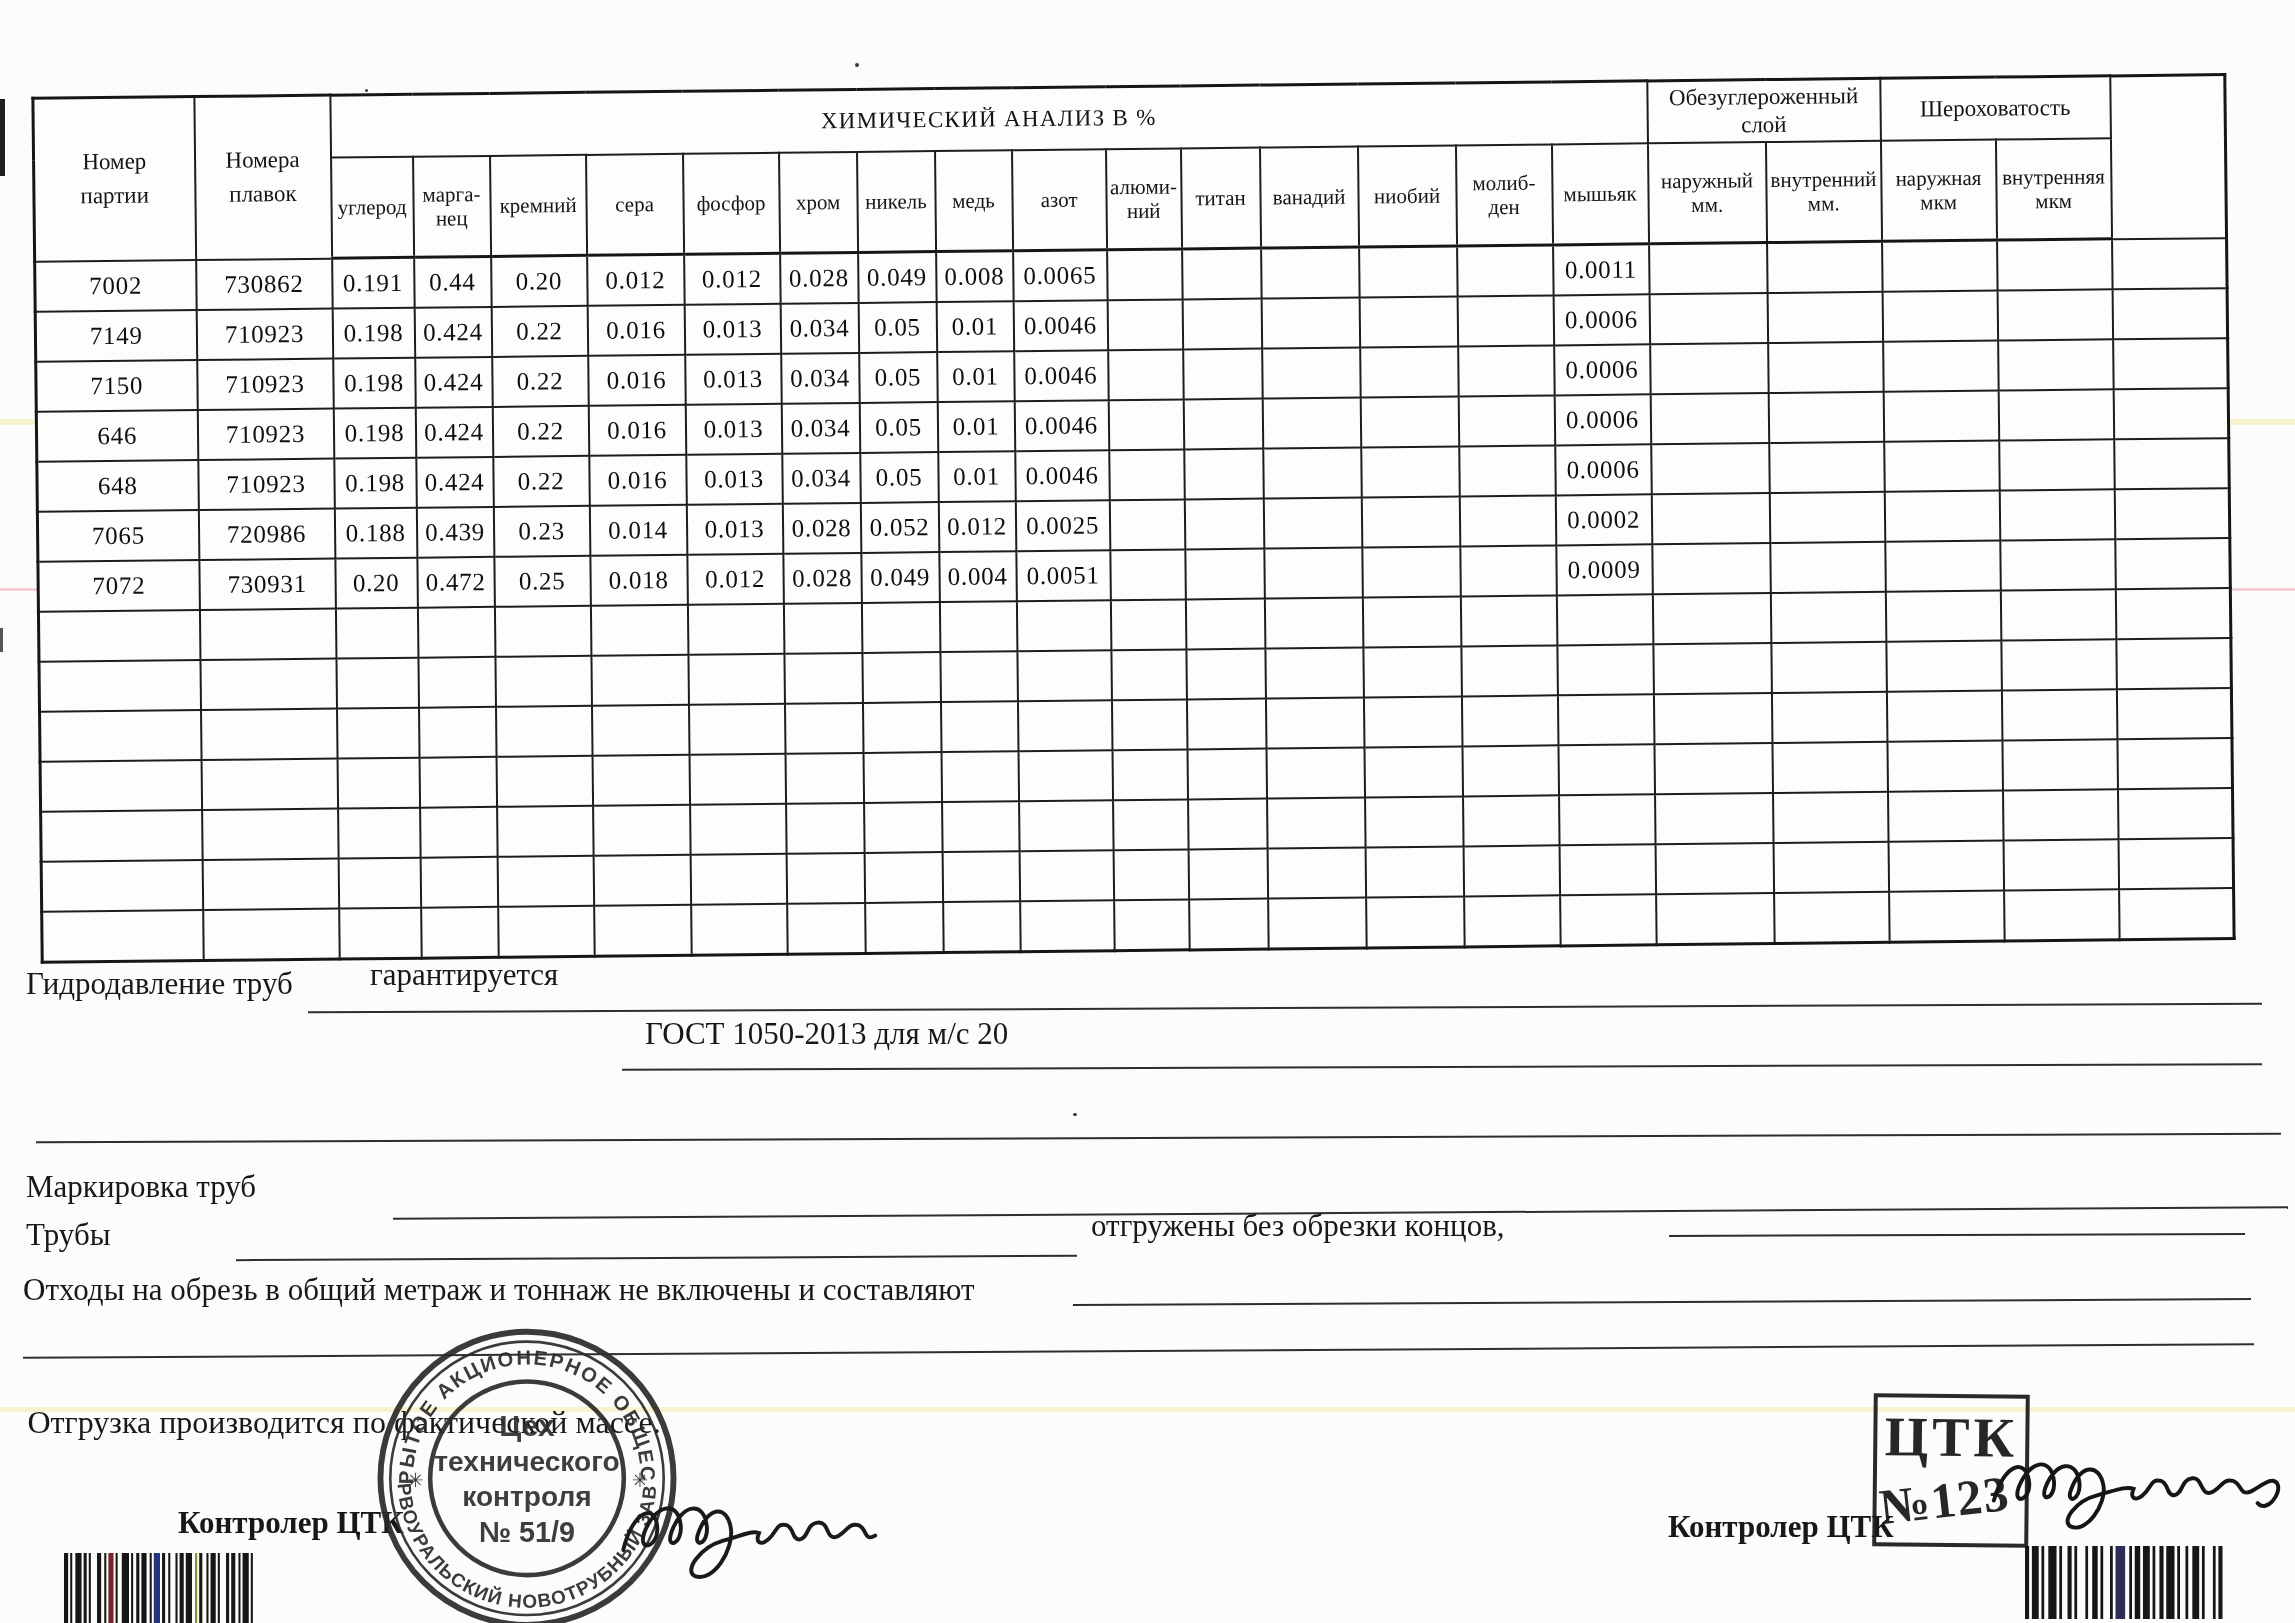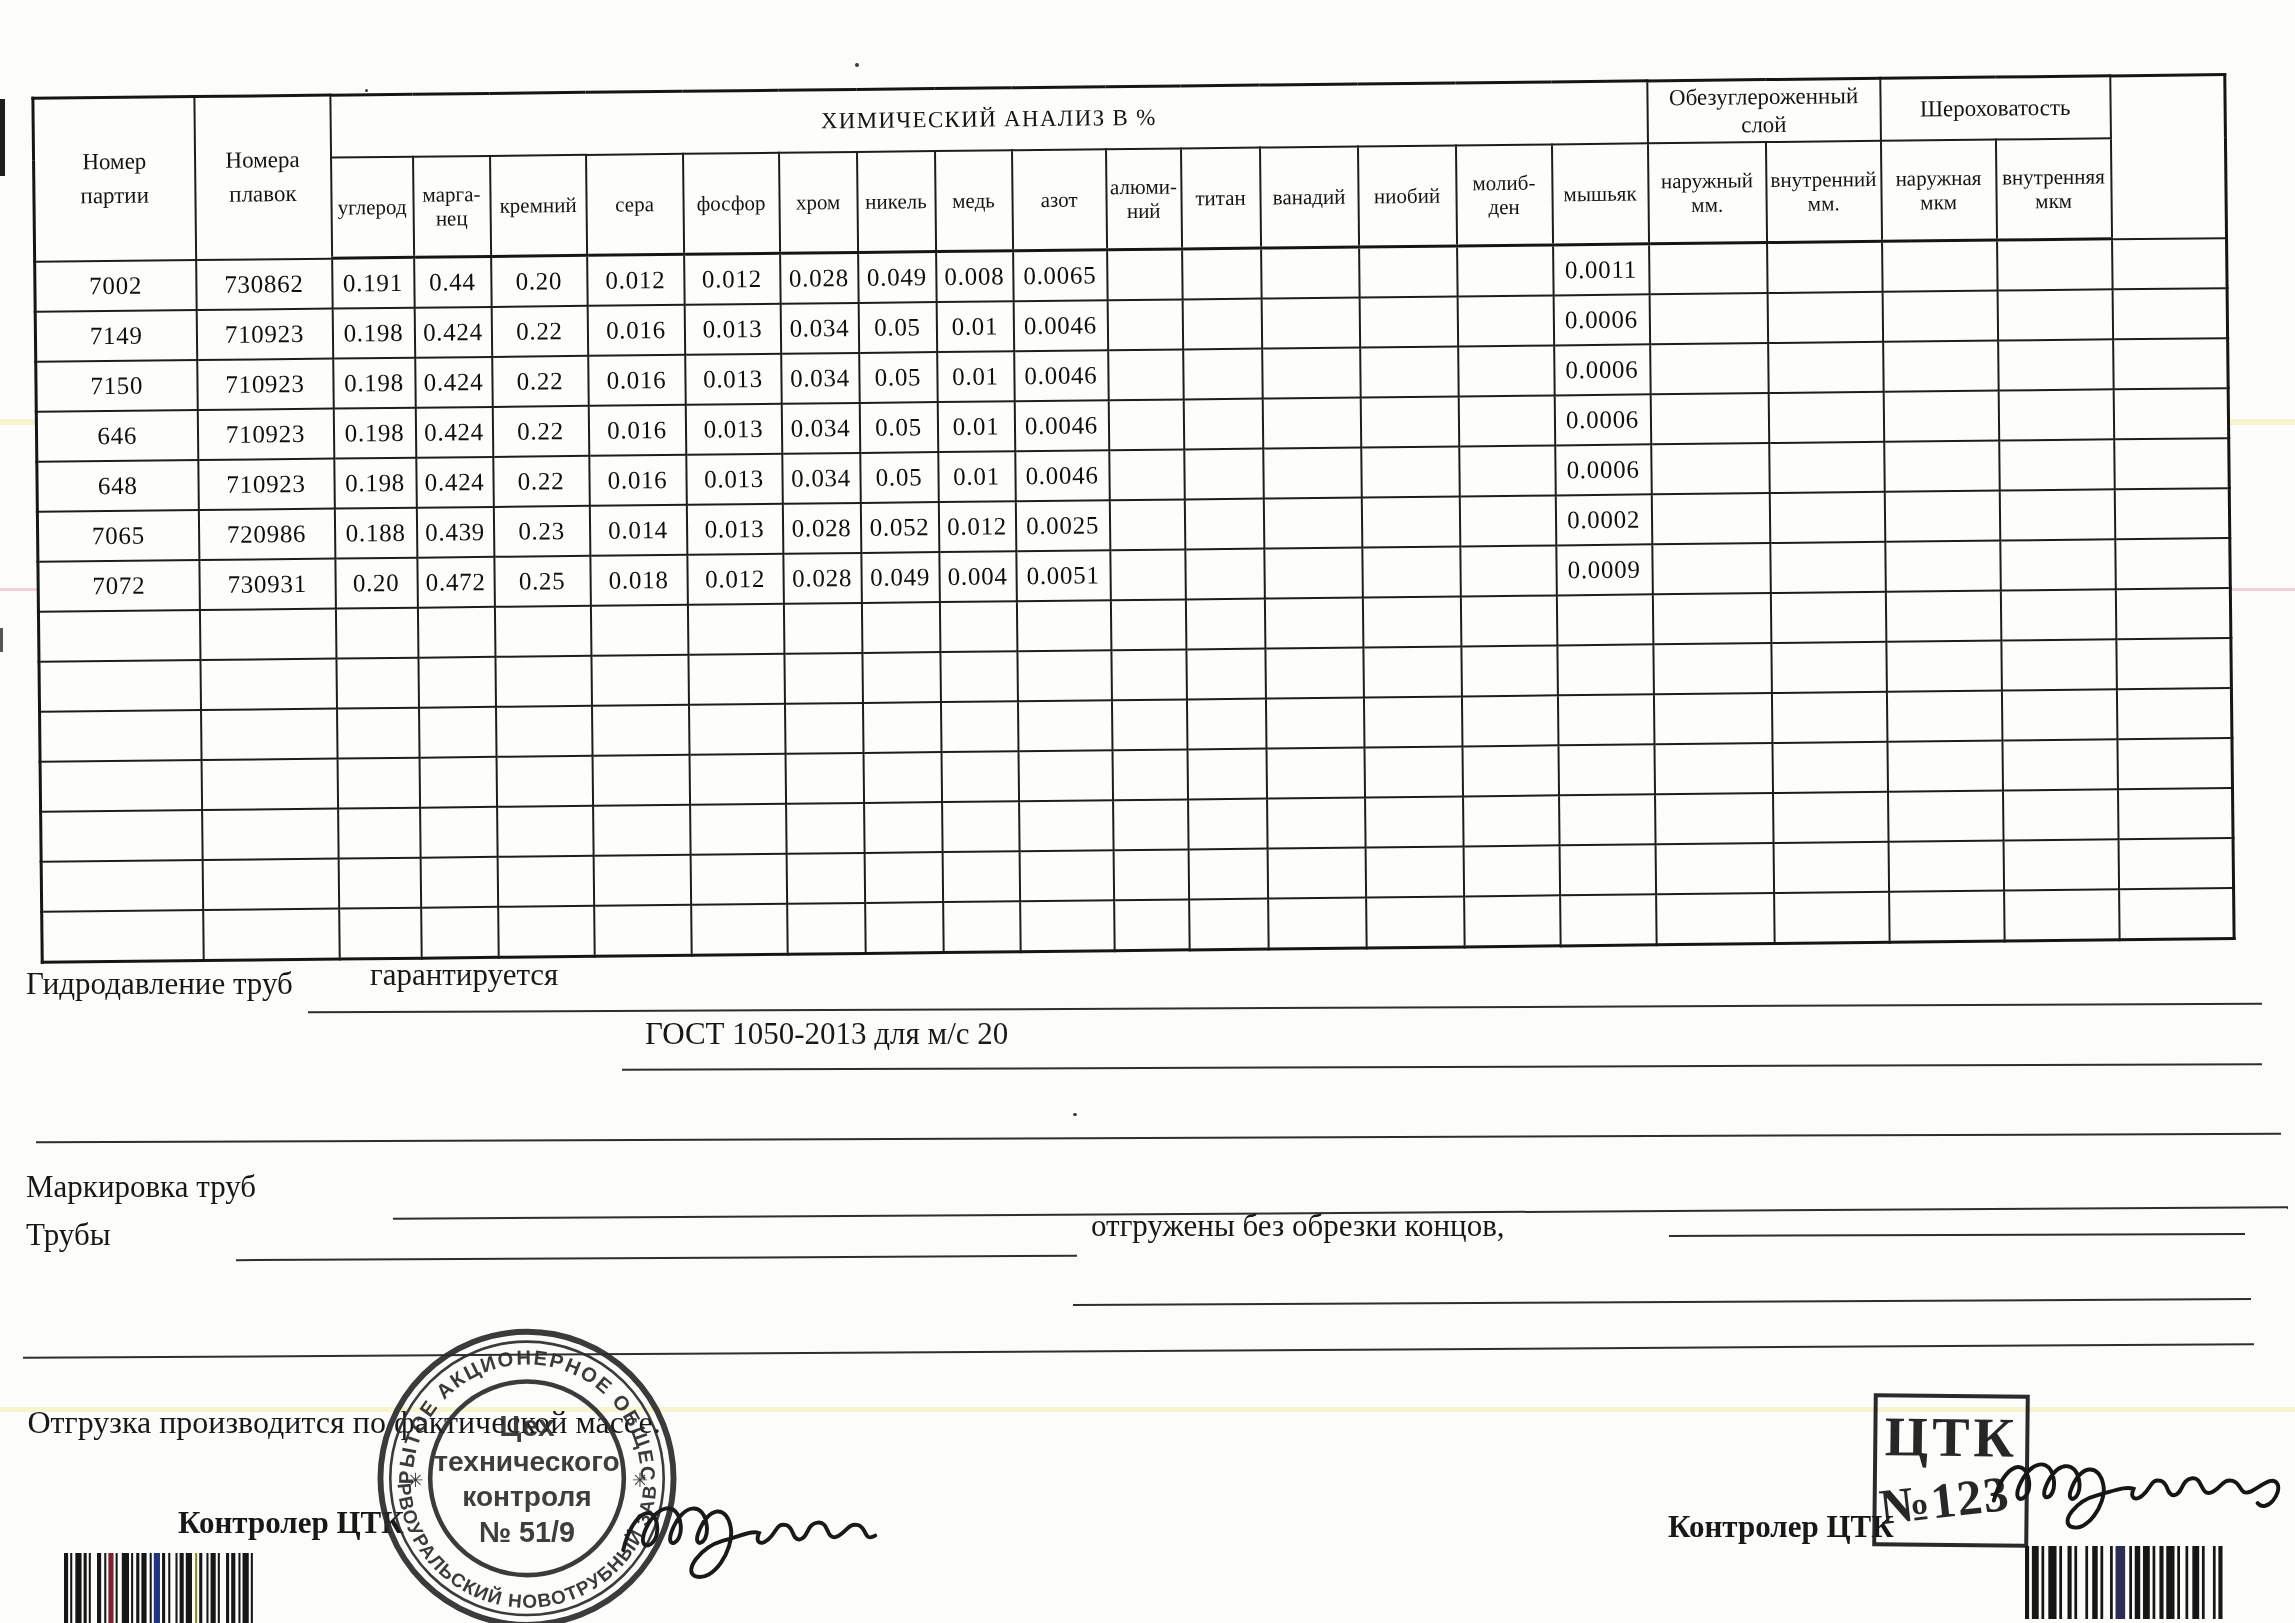--- a/index.html
+++ b/index.html
@@ -483,20 +483,21 @@
   <div class="rule" style="left:36px;top:1137px;width:2245px;transform:rotate(-0.22deg);"></div>
 
   <div class="txt" style="left:26px;top:1169px;">Маркировка труб</div>
   <div class="rule" style="left:393px;top:1212px;width:1895px;transform:rotate(-0.35deg);"></div>
 
   <div class="txt" style="left:26px;top:1217px;">Трубы</div>
   <div class="rule" style="left:236px;top:1257px;width:841px;transform:rotate(-0.3deg);"></div>
   <div class="txt" style="left:1091px;top:1208px;">отгружены без обрезки концов,</div>
   <div class="rule" style="left:1669px;top:1234px;width:576px;transform:rotate(-0.2deg);"></div>
 
+  <div class="txt" style="left:23px;top:1272px;">Отходы на обрезь в общий метраж и тоннаж не включены и составляют</div>
   <div class="rule" style="left:1073px;top:1301px;width:1178px;transform:rotate(-0.28deg);"></div>
 
   <div class="rule" style="left:23px;top:1350px;width:2231px;transform:rotate(-0.35deg);"></div>
 
   <div class="txt" style="left:27.5px;top:1404px;font-size:32px;">Отгрузка производится по фактической массе.</div>
 
   <div class="txt bold" style="left:178px;top:1505px;font-size:31px;">Контролер ЦТК</div>
   <div class="txt bold" style="left:1668px;top:1509px;font-size:31px;text-align:center;">Контролер ЦТК</div>
 
   <svg class="round-stamp" viewBox="0 0 480 470">

